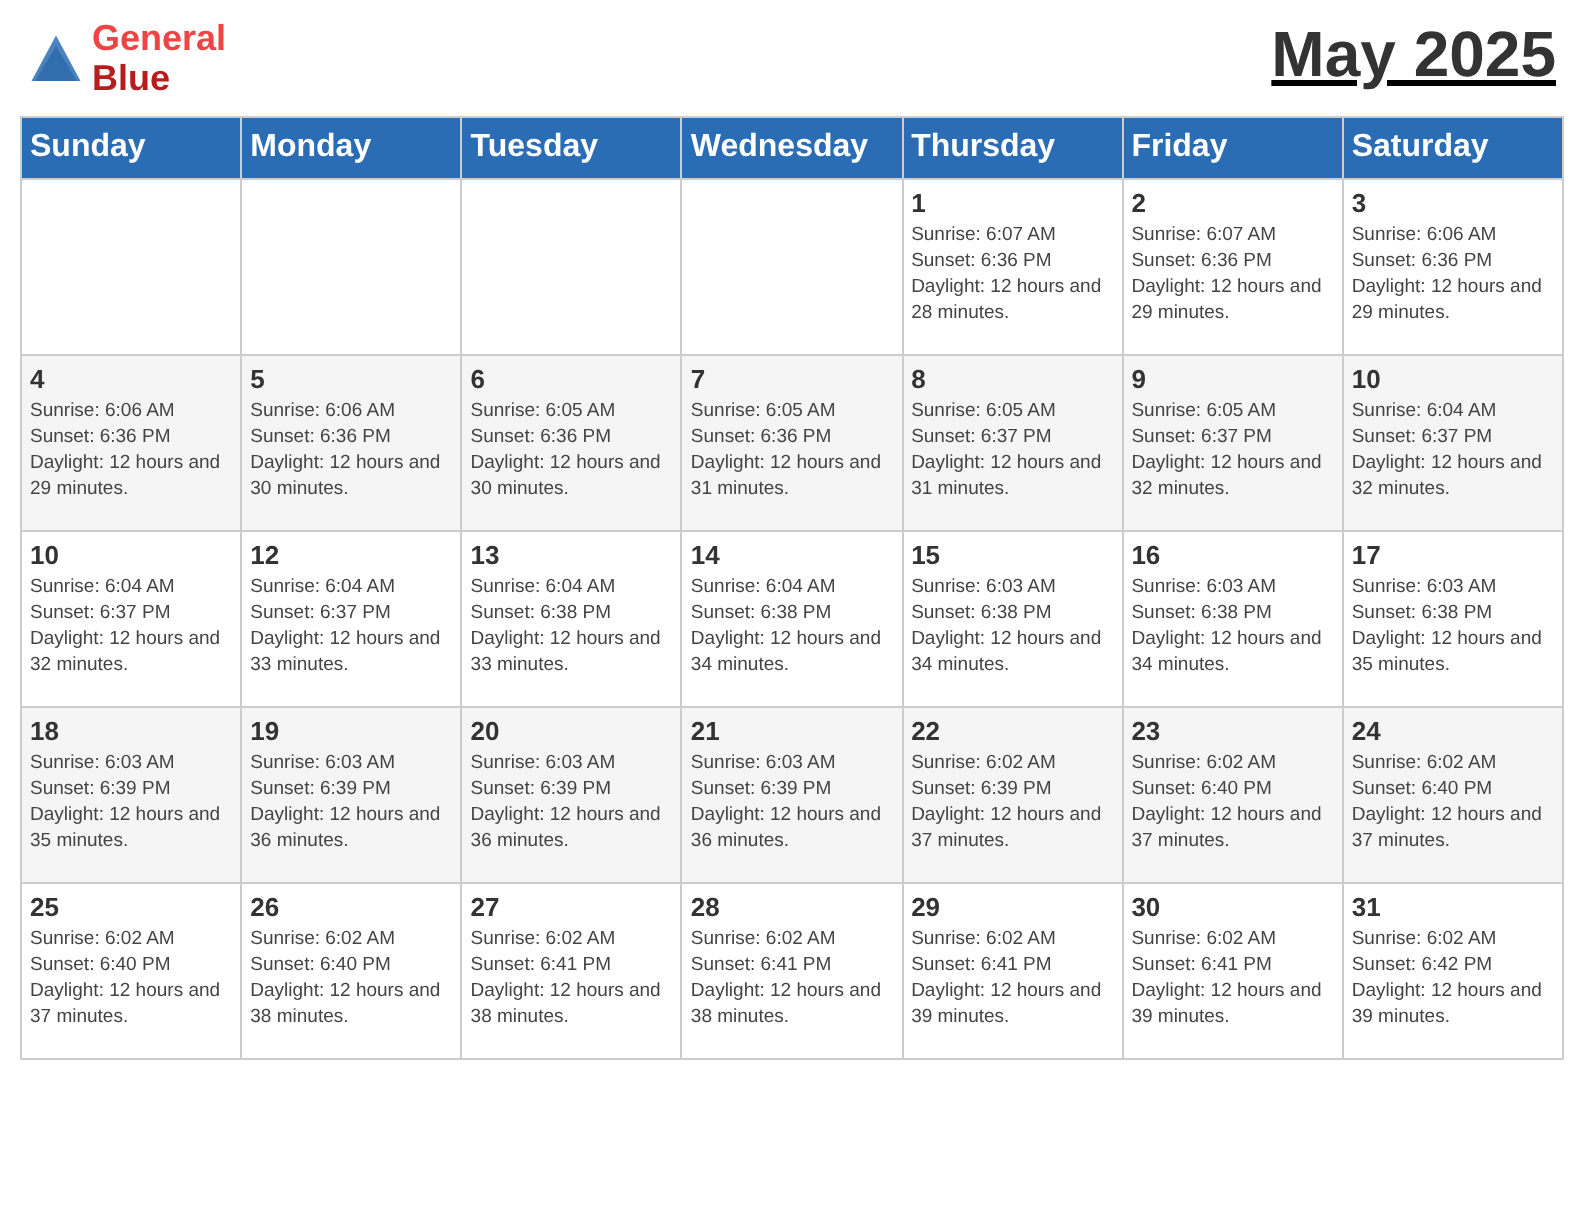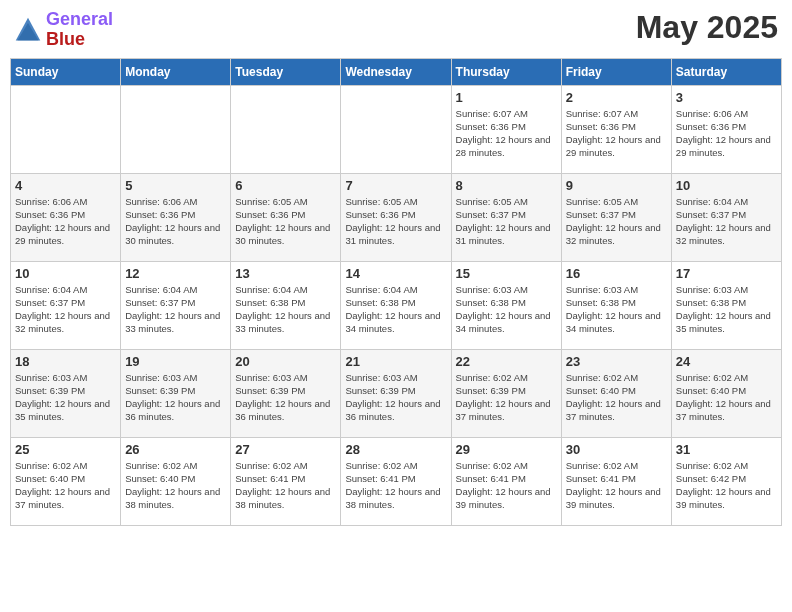--- a/index.html
+++ b/index.html
@@ -20,48 +20,49 @@
     .logo {
       display: flex;
       align-items: center;
       gap: 4px;
     }
     .logo-text {
       font-size: 18px;
       font-weight: bold;
       line-height: 1.1;
     }
-    .logo-general { color: #8b5cf6; }
+    .logo-general { color: #ef4444; }
     .logo-blue { color: #b91c1c; }
     .logo-icon {
       width: 28px;
       height: 28px;
     }
     .title-block {
       text-align: right;
+      text-decoration: underline;
     }
     .month-year {
       font-size: 32px;
       font-weight: bold;
       color: #333;
       line-height: 1.1;
     }
     .location {
       font-size: 15px;
       color: #555;
     }
     table {
       width: 100%;
       border-collapse: collapse;
       table-layout: fixed;
     }
     thead tr th {
       background-color: #2a6db5;
       color: #fff;
-      font-size: 12px;
+      font-size: 16px;
       font-weight: bold;
       padding: 6px 4px;
       text-align: left;
       border: 1px solid #ccc;
     }
     tbody tr td {
       border: 1px solid #ccc;
       vertical-align: top;
       padding: 4px;
       font-size: 10px;

